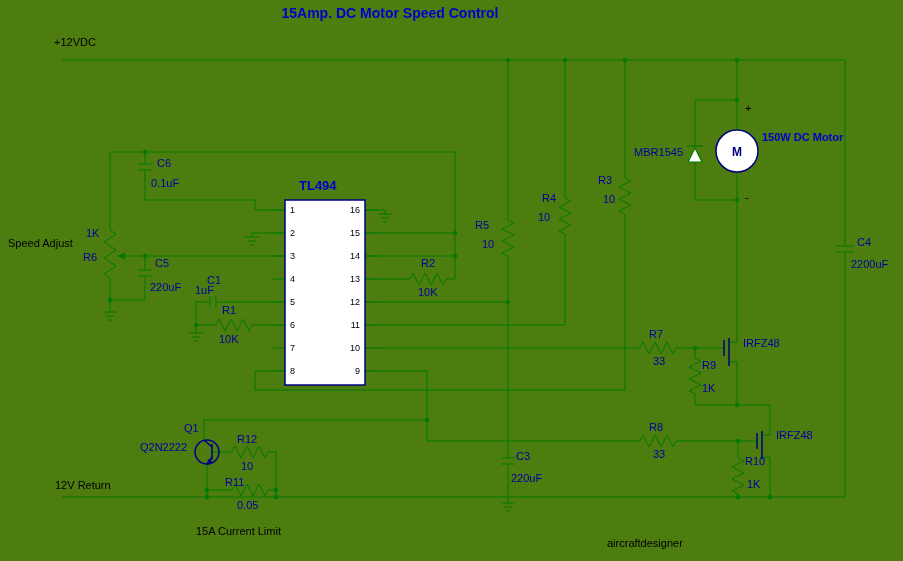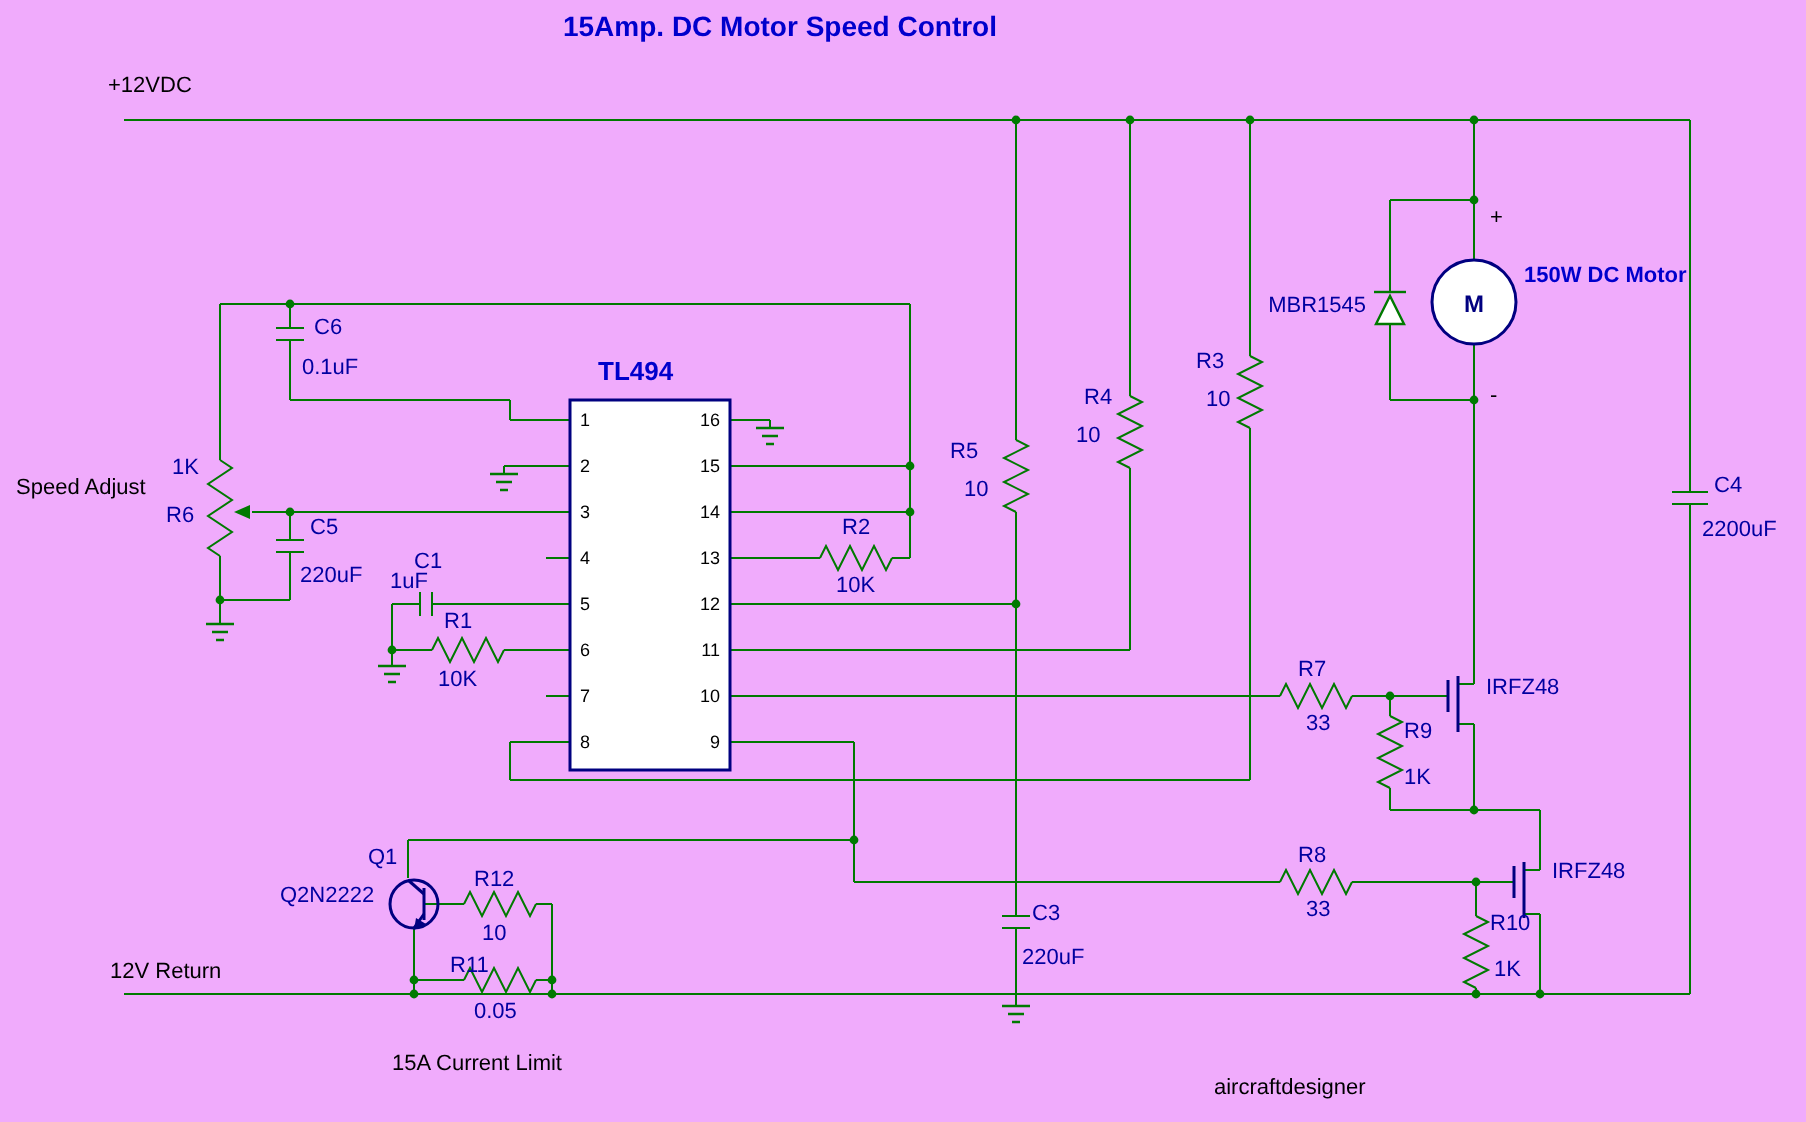--- a/index.html
+++ b/index.html
@@ -1,16 +1,16 @@
 <!DOCTYPE html>
 <html><head>
 <meta charset="utf-8">
 <style>
   html,body{margin:0;padding:0;background:#ffffff;}
-  .canvas{position:relative;width:903px;height:561px;background:#f0abfc;
+  .canvas{position:relative;width:903px;height:561px;background:#4d7c0f;
           font-family:"Liberation Sans",sans-serif;overflow:hidden;}
   svg{position:absolute;left:0;top:0;}
   .wire{stroke:#007A00;stroke-width:1;fill:none;}
   .dev{stroke:#000080;stroke-width:1.5;fill:none;}
   .devfill{stroke:#000080;stroke-width:1.5;fill:#ffffff;}
   .dot{fill:#007A00;stroke:none;}
   .gsym{stroke:#007A00;stroke-width:1.2;fill:none;}
   text{font-family:"Liberation Sans",sans-serif;}
   .lbl{fill:#0000A0;font-size:11px;}
   .blk{fill:#000000;font-size:11px;}

